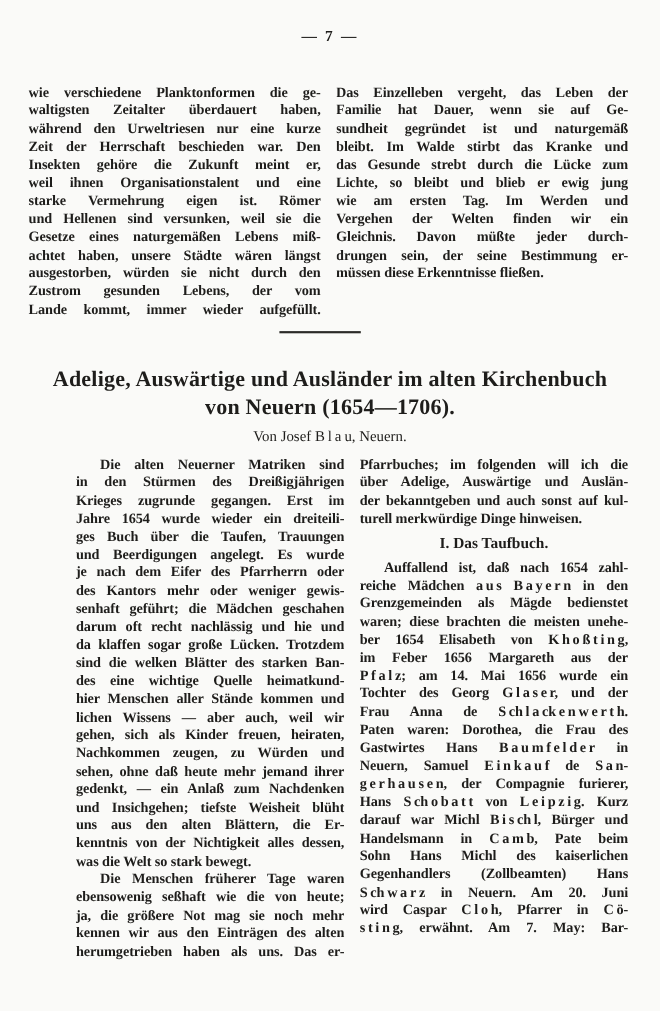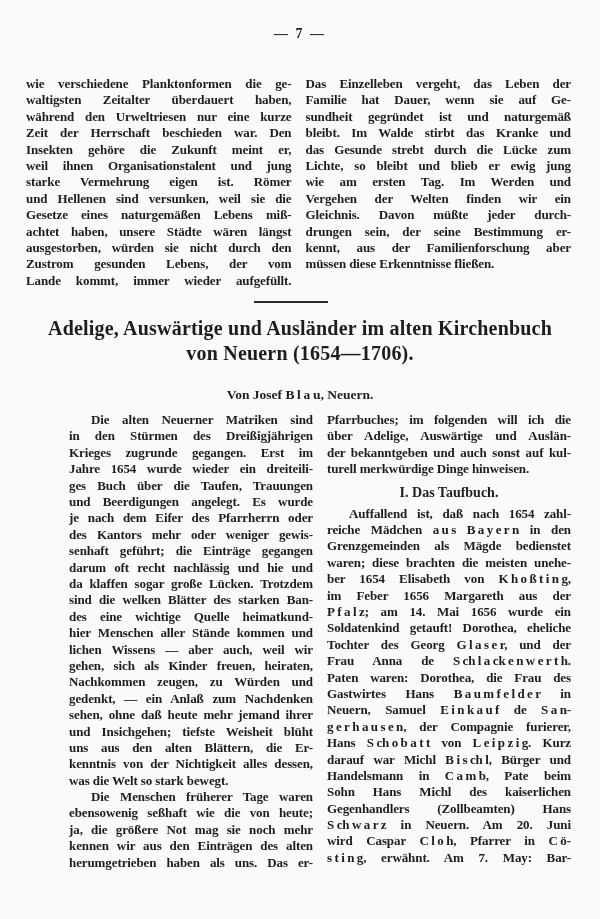--- a/index.html
+++ b/index.html
@@ -48,28 +48,28 @@
     height: 2px;
     background: #2c2b29;
     margin: 12px auto 0;
     transform: translateX(-9px);
   }
   .title {
     text-align: center;
     font-size: 20px;
     font-weight: 700;
     line-height: 25px;
-    margin: 13px 20px 0;
+    margin: 30px 20px 0;
     letter-spacing: 0.2px;
   }
   .byline {
     text-align: center;
     font-size: 13.5px;
-    font-weight: 700;
-    margin-top: 21px;
+    font-weight: 400;
+    margin-top: 6px;
     height: 16px;
     line-height: 16px;
   }
   .subheading {
     text-align: center;
     font-size: 14px;
     font-weight: 700;
     margin: 7px 0 5px;
     height: 16px;
     line-height: 16px;
@@ -82,41 +82,40 @@
 
   <div class="page-number">— 7 —</div>
 
   <div class="cols top">
     <div class="col">
         <div class="tline">wie verschiedene Planktonformen die ge-</div>
         <div class="tline">waltigsten Zeitalter überdauert haben,</div>
         <div class="tline">während den Urweltriesen nur eine kurze</div>
         <div class="tline">Zeit der Herrschaft beschieden war. Den</div>
         <div class="tline">Insekten gehöre die Zukunft meint er,</div>
-        <div class="tline">weil ihnen Organisationstalent und jung</div>
+        <div class="tline">weil ihnen Organisationstalent und eine</div>
         <div class="tline">starke Vermehrung eigen ist. Römer</div>
         <div class="tline">und Hellenen sind versunken, weil sie die</div>
         <div class="tline">Gesetze eines naturgemäßen Lebens miß-</div>
         <div class="tline">achtet haben, unsere Städte wären längst</div>
         <div class="tline">ausgestorben, würden sie nicht durch den</div>
         <div class="tline">Zustrom gesunden Lebens, der vom</div>
         <div class="tline">Lande kommt, immer wieder aufgefüllt.</div>
       </div>
     <div class="col">
         <div class="tline">Das Einzelleben vergeht, das Leben der</div>
         <div class="tline">Familie hat Dauer, wenn sie auf Ge-</div>
         <div class="tline">sundheit gegründet ist und naturgemäß</div>
         <div class="tline">bleibt. Im Walde stirbt das Kranke und</div>
         <div class="tline">das Gesunde strebt durch die Lücke zum</div>
         <div class="tline">Lichte, so bleibt und blieb er ewig jung</div>
         <div class="tline">wie am ersten Tag. Im Werden und</div>
         <div class="tline">Vergehen der Welten finden wir ein</div>
         <div class="tline">Gleichnis. Davon müßte jeder durch-</div>
         <div class="tline">drungen sein, der seine Bestimmung er-</div>
-        <div class="tline">kennt, aus der Familienforschung aber</div>
         <div class="tline last">müssen diese Erkenntnisse fließen.</div>
       </div>
   </div>
 
   <div class="divider"></div>
 
   <div class="title">
     <span>Adelige, Auswärtige und Ausländer im alten Kirchenbuch</span><br>
     <span>von Neuern (1654—1706).</span>
   </div>
@@ -126,31 +125,31 @@
   <div class="cols main">
     <div class="col">
         <div class="tline indent">Die alten Neuerner Matriken sind</div>
         <div class="tline">in den Stürmen des Dreißigjährigen</div>
         <div class="tline">Krieges zugrunde gegangen. Erst im</div>
         <div class="tline">Jahre 1654 wurde wieder ein dreiteili-</div>
         <div class="tline">ges Buch über die Taufen, Trauungen</div>
         <div class="tline">und Beerdigungen angelegt. Es wurde</div>
         <div class="tline">je nach dem Eifer des Pfarrherrn oder</div>
         <div class="tline">des Kantors mehr oder weniger gewis-</div>
-        <div class="tline">senhaft geführt; die Einträge gegangen</div>
+        <div class="tline">senhaft geführt; die Mädchen geschahen</div>
         <div class="tline">darum oft recht nachlässig und hie und</div>
         <div class="tline">da klaffen sogar große Lücken. Trotzdem</div>
         <div class="tline">sind die welken Blätter des starken Ban-</div>
         <div class="tline">des eine wichtige Quelle heimatkund-</div>
         <div class="tline">hier Menschen aller Stände kommen und</div>
         <div class="tline">lichen Wissens — aber auch, weil wir</div>
         <div class="tline">gehen, sich als Kinder freuen, heiraten,</div>
         <div class="tline">Nachkommen zeugen, zu Würden und</div>
+        <div class="tline">sehen, ohne daß heute mehr jemand ihrer</div>
         <div class="tline">gedenkt, — ein Anlaß zum Nachdenken</div>
-        <div class="tline">sehen, ohne daß heute mehr jemand ihrer</div>
         <div class="tline">und Insichgehen; tiefste Weisheit blüht</div>
         <div class="tline">uns aus den alten Blättern, die Er-</div>
         <div class="tline">kenntnis von der Nichtigkeit alles dessen,</div>
         <div class="tline last">was die Welt so stark bewegt.</div>
         <div class="tline indent">Die Menschen früherer Tage waren</div>
         <div class="tline">ebensowenig seßhaft wie die von heute;</div>
         <div class="tline">ja, die größere Not mag sie noch mehr</div>
         <div class="tline">kennen wir aus den Einträgen des alten</div>
         <div class="tline">herumgetrieben haben als uns. Das er-</div>
       </div>
@@ -163,21 +162,20 @@
         </div>
       <div class="subheading">I. Das Taufbuch.</div>
       <div>
           <div class="tline indent">Auffallend ist, daß nach 1654 zahl-</div>
           <div class="tline">reiche Mädchen a u s B a y e r n in den</div>
           <div class="tline">Grenzgemeinden als Mägde bedienstet</div>
           <div class="tline">waren; diese brachten die meisten unehe-</div>
           <div class="tline">ber 1654 Elisabeth von K h o ß t i n g,</div>
           <div class="tline">im Feber 1656 Margareth aus der</div>
           <div class="tline">P f a l z; am 14. Mai 1656 wurde ein</div>
-          <div class="tline">Soldatenkind getauft! Dorothea, eheliche</div>
           <div class="tline">Tochter des Georg G l a s e r, und der</div>
           <div class="tline">Frau Anna de S ch l a ck e n w e r t h.</div>
           <div class="tline">Paten waren: Dorothea, die Frau des</div>
           <div class="tline">Gastwirtes Hans B a u m f e l d e r in</div>
           <div class="tline">Neuern, Samuel E i n k a u f de S a n-</div>
           <div class="tline">g e r h a u s e n, der Compagnie furierer,</div>
           <div class="tline">Hans S ch o b a t t von L e i p z i g. Kurz</div>
           <div class="tline">darauf war Michl B i s ch l, Bürger und</div>
           <div class="tline">Handelsmann in C a m b, Pate beim</div>
           <div class="tline">Sohn Hans Michl des kaiserlichen</div>

